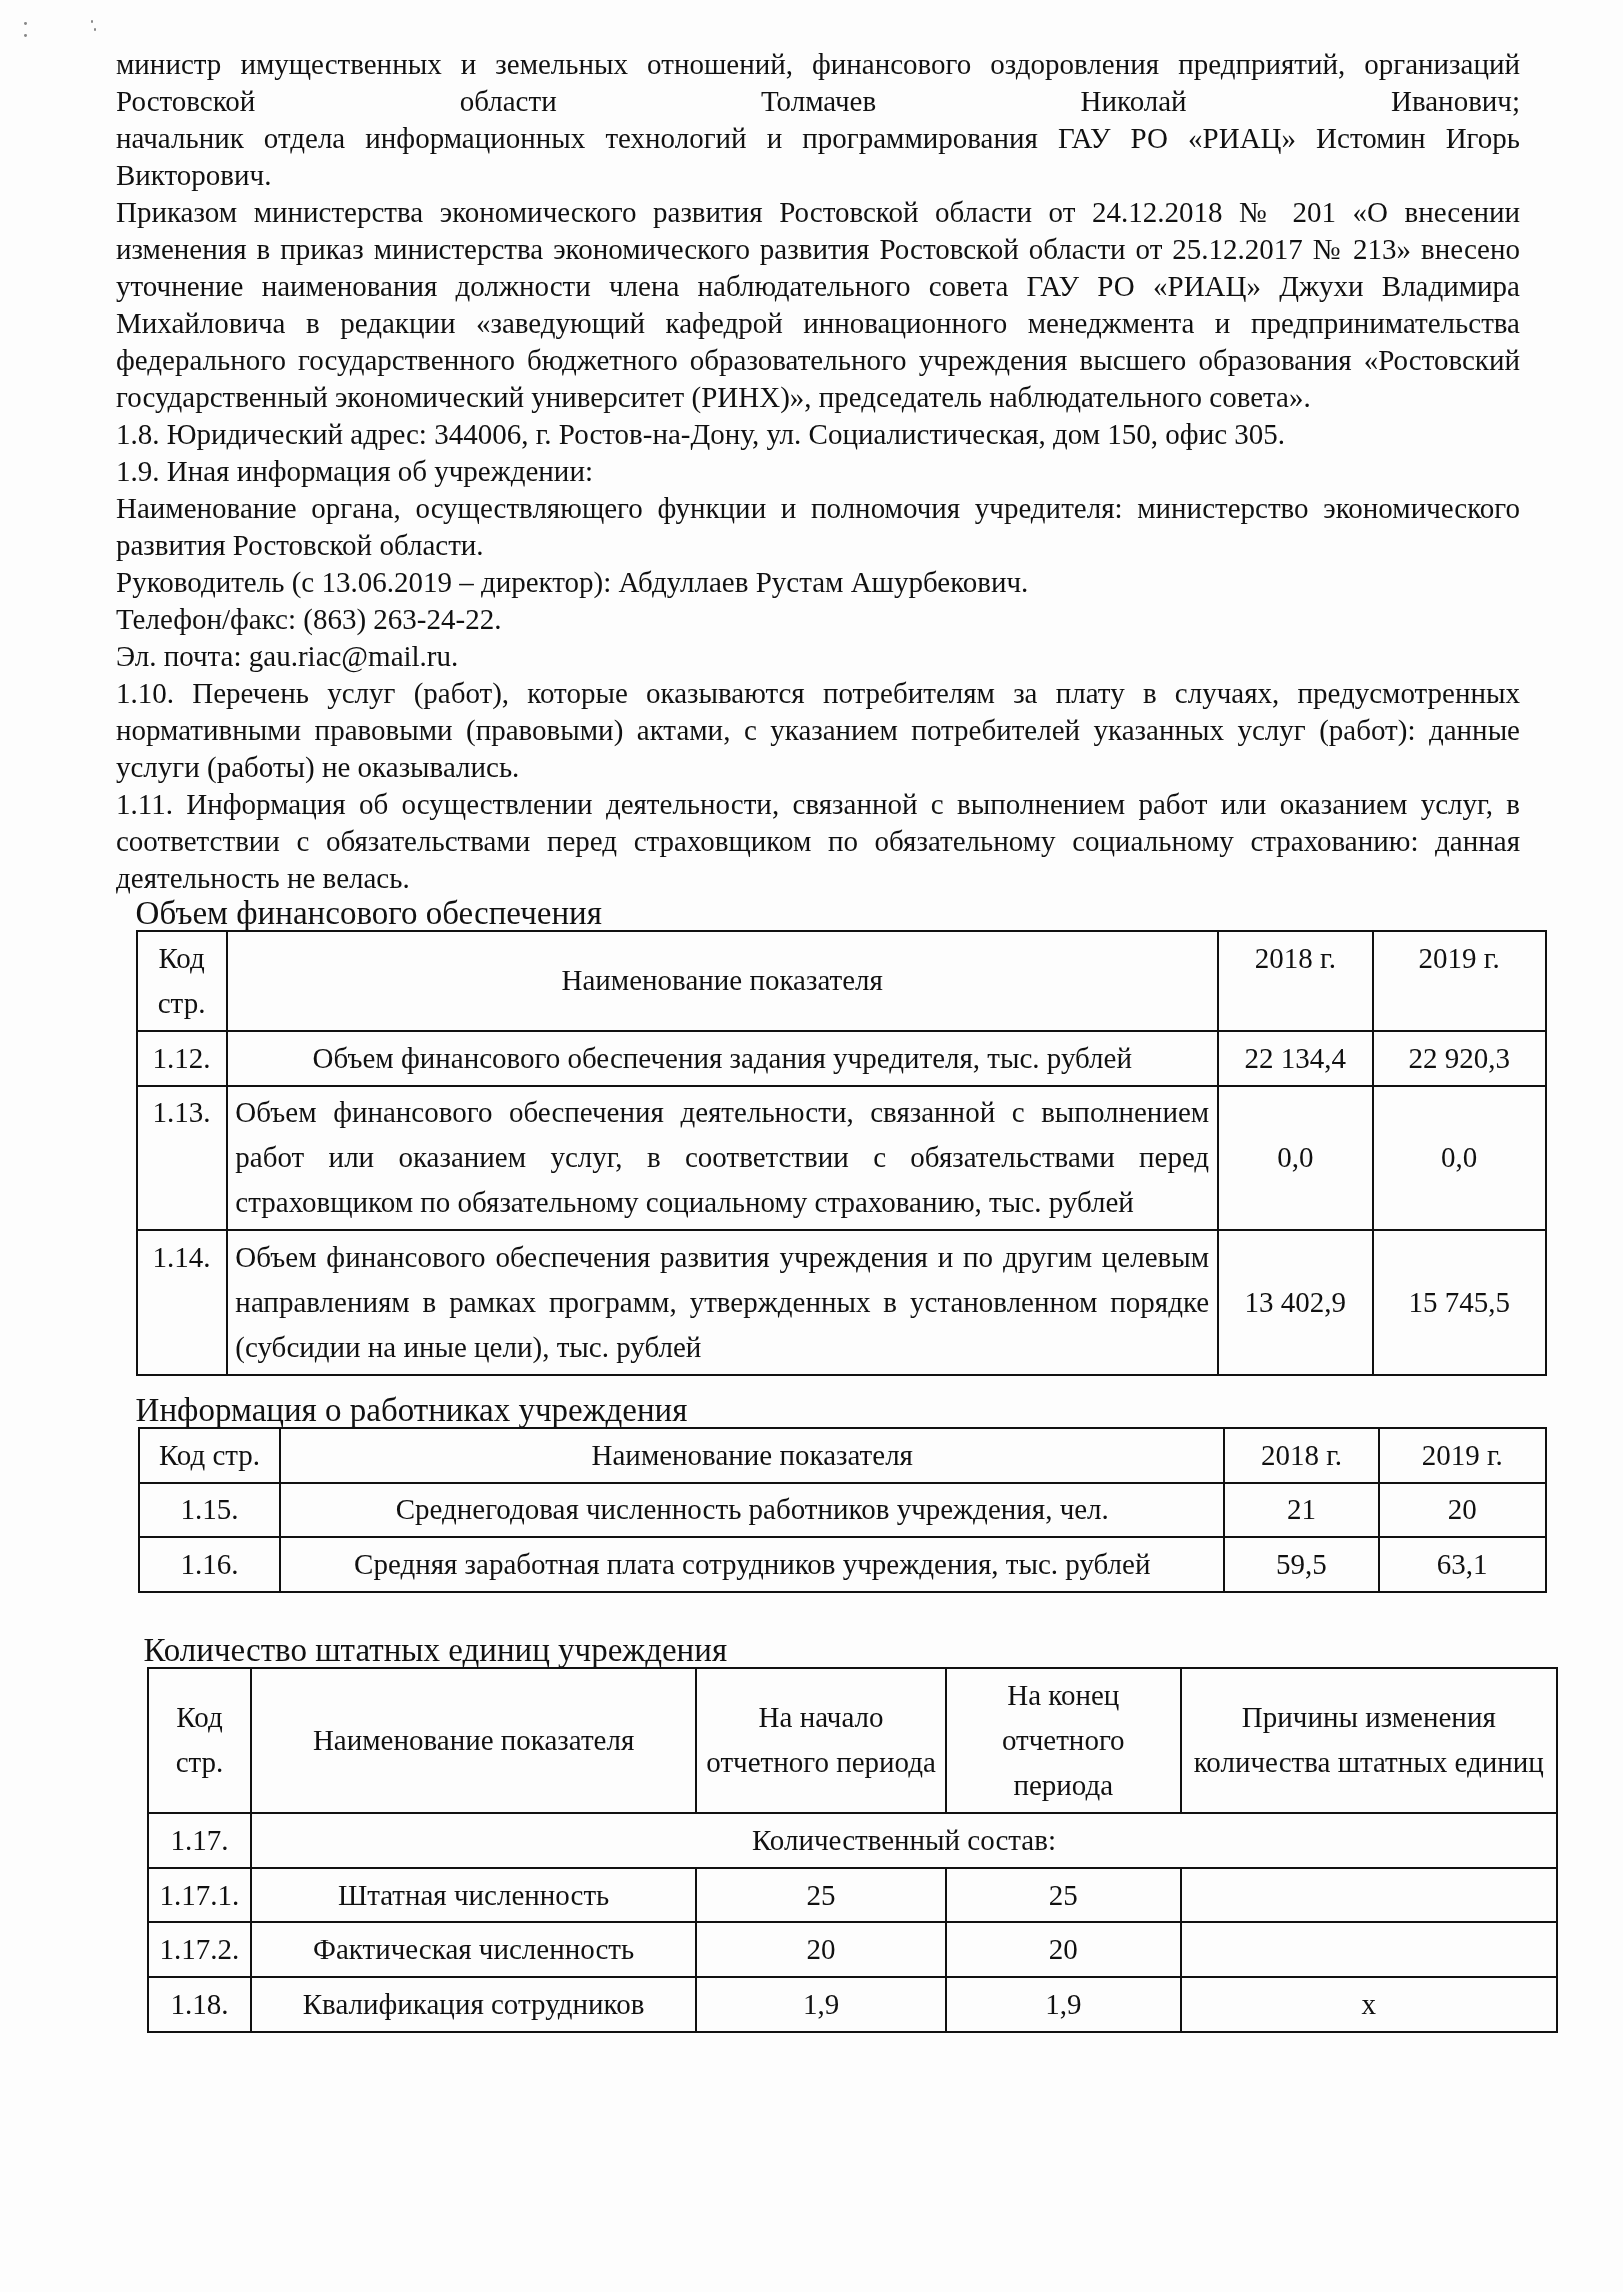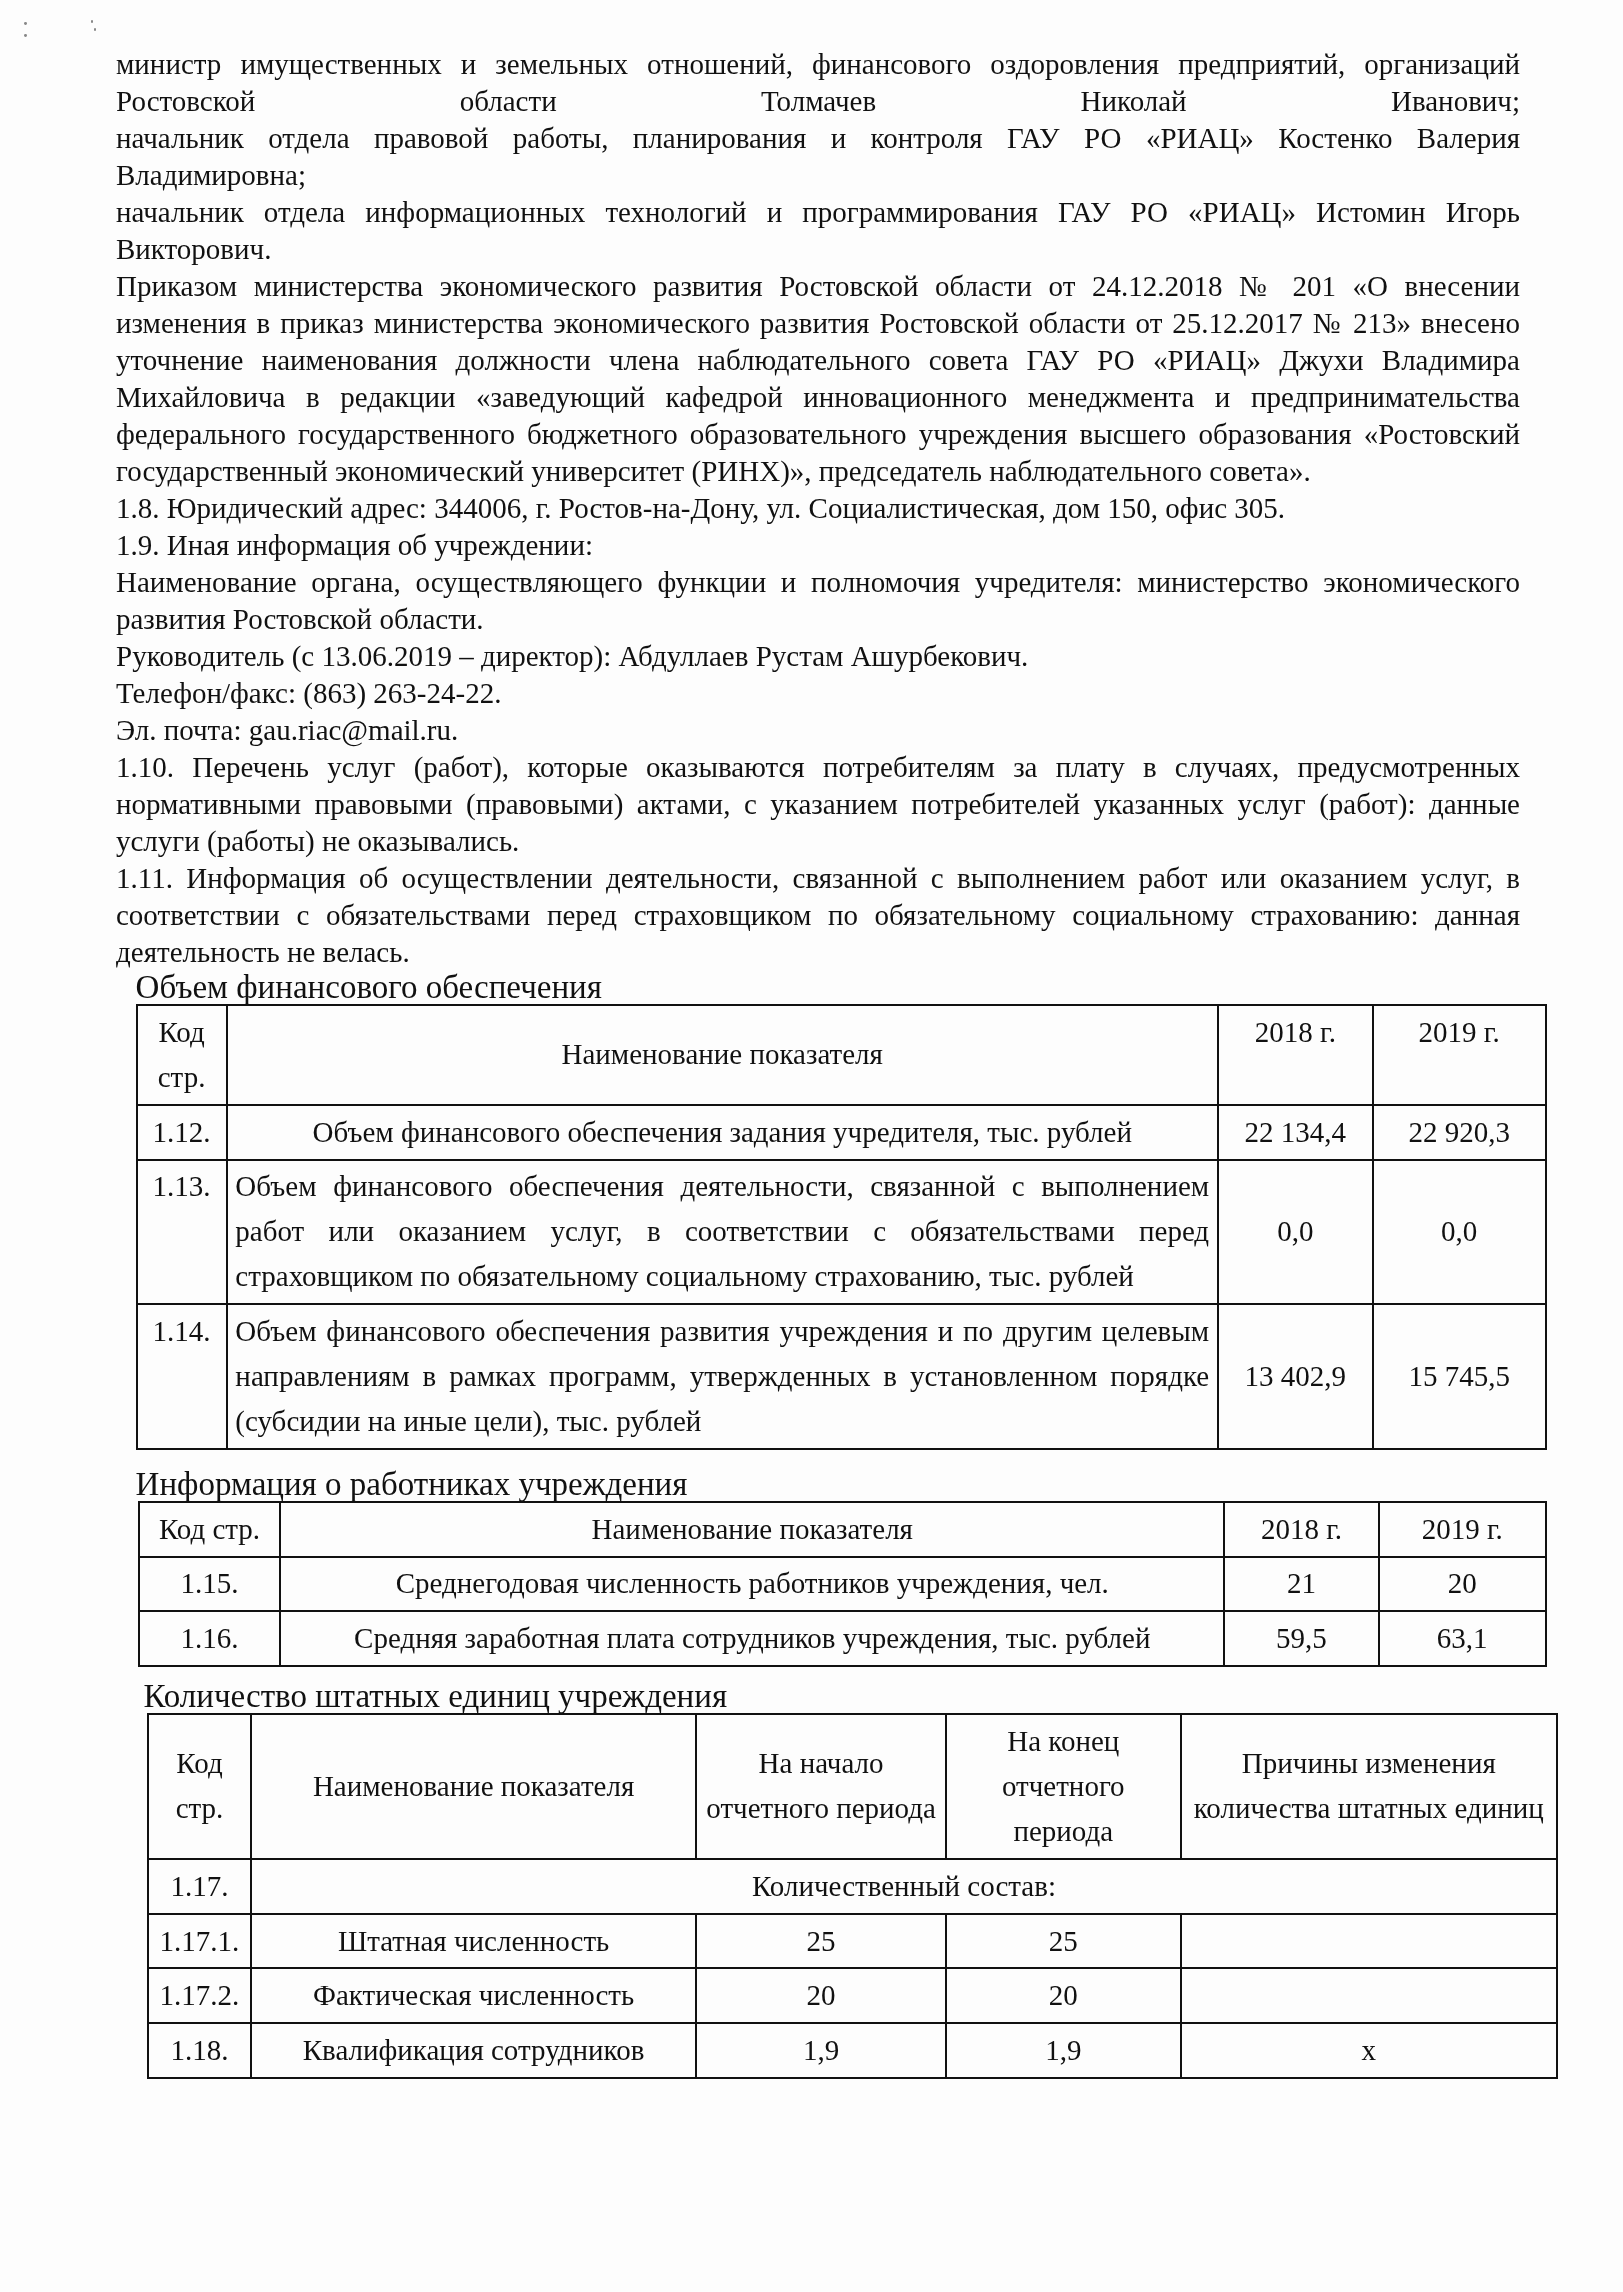--- a/index.html
+++ b/index.html
@@ -26,21 +26,20 @@
 <div class="dots">
   <span style="left:4.9px;top:4.9px"></span>
     <span style="left:4.9px;top:16.7px"></span>
   <span style="left:71px;top:2.9px"></span>
     <span style="left:74px;top:10.8px"></span>
 </div>
 
 <div class="page">
 
   <p class="para justify-full">министр имущественных и земельных отношений, финансового оздоровления предприятий, организаций Ростовской области Толмачев Николай Иванович;</p>
-  <p class="para">начальник отдела правовой работы, планирования и контроля ГАУ РО «РИАЦ» Костенко Валерия Владимировна;</p>
   <p class="para">начальник отдела информационных технологий и программирования ГАУ РО «РИАЦ» Истомин Игорь Викторович.</p>
   <p class="para">Приказом министерства экономического развития Ростовской области от 24.12.2018 № 201 «О внесении изменения в приказ министерства экономического развития Ростовской области от 25.12.2017 № 213» внесено уточнение наименования должности члена наблюдательного совета ГАУ РО «РИАЦ» Джухи Владимира Михайловича в редакции «заведующий кафедрой инновационного менеджмента и предпринимательства федерального государственного бюджетного образовательного учреждения высшего образования «Ростовский государственный экономический университет (РИНХ)», председатель наблюдательного совета».</p>
   <p class="para">1.8. Юридический адрес: 344006, г. Ростов-на-Дону, ул. Социалистическая, дом 150, офис 305.</p>
   <p class="para">1.9. Иная информация об учреждении:</p>
   <p class="para">Наименование органа, осуществляющего функции и полномочия учредителя: министерство экономического развития Ростовской области.</p>
   <p class="para">Руководитель (с 13.06.2019 – директор): Абдуллаев Рустам Ашурбекович.</p>
   <p class="para">Телефон/факс: (863) 263-24-22.</p>
   <p class="para">Эл. почта: gau.riac@mail.ru.</p>
   <p class="para">1.10. Перечень услуг (работ), которые оказываются потребителям за плату в случаях, предусмотренных нормативными правовыми (правовыми) актами, с указанием потребителей указанных услуг (работ): данные услуги (работы) не оказывались.</p>
   <p class="para">1.11. Информация об осуществлении деятельности, связанной с выполнением работ или оказанием услуг, в соответствии с обязательствами перед страховщиком по обязательному социальному страхованию: данная деятельность не велась.</p>
@@ -104,21 +103,21 @@
     </tr>
     <tr>
       <td class="c">1.16.</td>
       <td>Средняя заработная плата сотрудников учреждения, тыс. рублей</td>
       <td class="c">59,5</td>
       <td class="c">63,1</td>
     </tr>
   </tbody>
     </table>
 
-  <p class="caption" style="margin-top:13px;margin-left:27.4px;">Количество штатных единиц учреждения</p>
+  <p class="caption" style="margin-top:41px;margin-left:27.4px;">Количество штатных единиц учреждения</p>
   <table class="t3">
     <colgroup>
         <col style="width:103px">
         <col style="width:446px">
         <col style="width:250px">
         <col style="width:235px">
         <col style="width:377px">
       </colgroup>
     <tbody>
         <tr>

